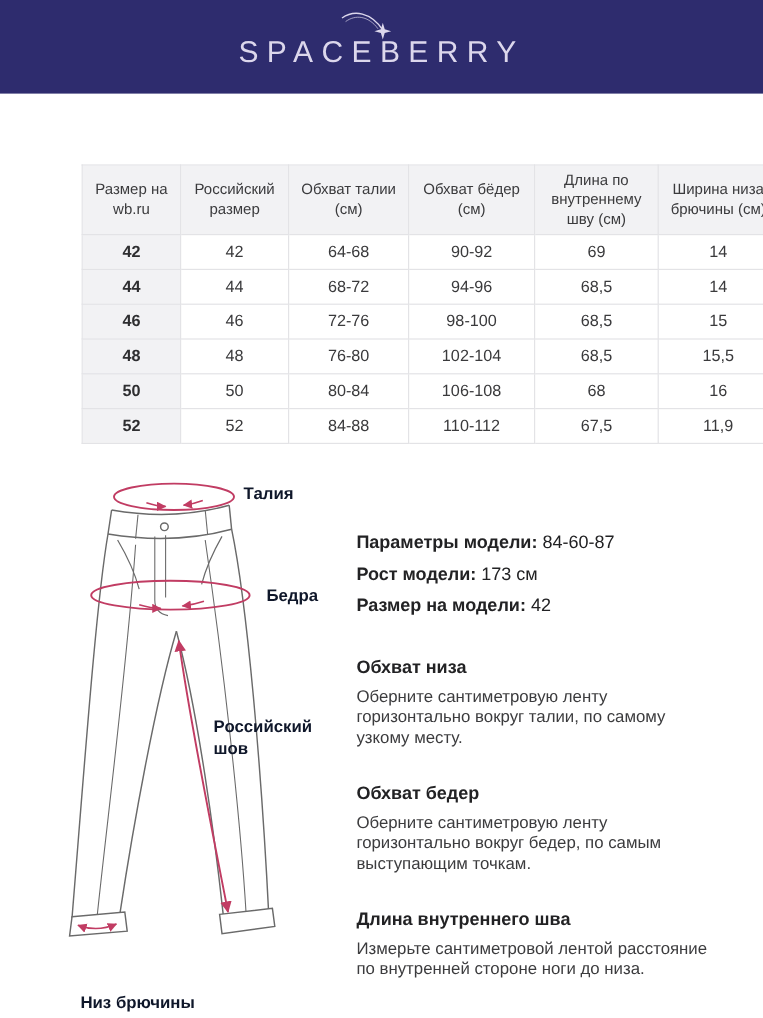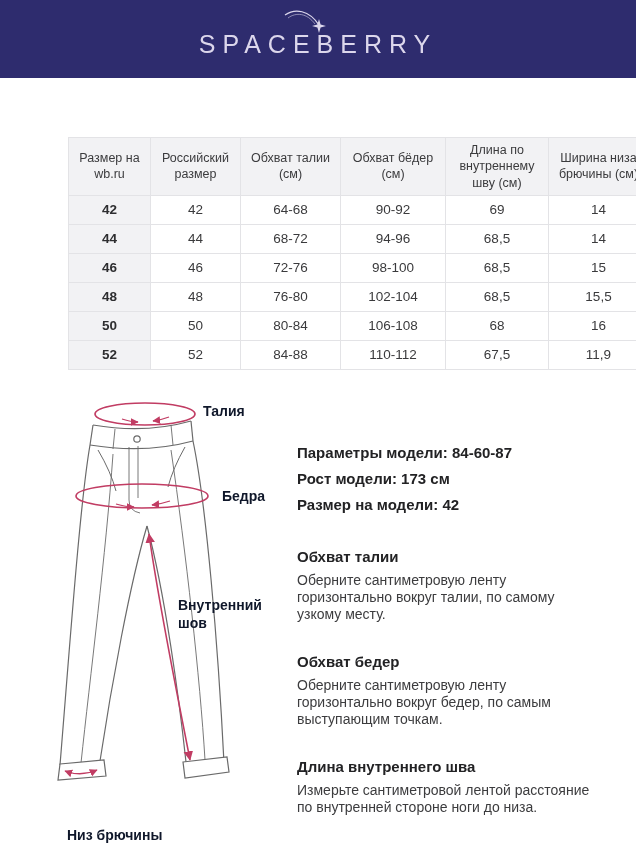--- a/index.html
+++ b/index.html
@@ -44,21 +44,21 @@
   }
   .lbl-waist  { left:203px; top:402px; }
   .lbl-hips   { left:222px; top:487px; }
   .lbl-inseam { left:178px; top:596px; width:95px; }
   .lbl-hem    { left:67px;  top:826px; }
 
   
   .right-col { position:absolute; left:297px; top:440px; width:318px; }
   .model-line { font-size:15px; line-height:26px; color:#222224; }
   .model-line .lab { font-weight:700; }
-  .model-line .val { font-weight:700; }
+  .model-line .val { font-weight:400; }
   .guide-section { margin-top:30px; }
   .guide-section:first-of-type { margin-top:32px; }
   .guide-title { font-size:15px; font-weight:700; color:#222224; margin-bottom:7px; }
   .guide-text  { font-size:14px; line-height:17px; color:#3c3c3e; width:302px; }
 </style>
 </head>
 <body>
 
 <div class="header">
   <div class="logo">SPACEBERRY</div>
@@ -183,40 +183,40 @@
     <ellipse cx="124" cy="108" rx="66" ry="12"></ellipse>
     <path d="M98,116 Q108,119 116,119" marker-end="url(#ah)" stroke-width="1.3"></path>
     <path d="M152,113 Q143,116 134,117" marker-end="url(#ah)" stroke-width="1.3"></path>
     <path d="M131,146 C140,212 159,305 172,372" marker-start="url(#ah)" marker-end="url(#ah)"></path>
     <path d="M47,383 Q63,389 79,382" marker-start="url(#ah)" marker-end="url(#ah)" stroke-width="1.3"></path>
   </g>
 </svg>
 
 <div class="diag-label lbl-waist">Талия</div>
 <div class="diag-label lbl-hips">Бедра</div>
-<div class="diag-label lbl-inseam">Внутренний шов</div>
+<div class="diag-label lbl-inseam">Российский шов</div>
 <div class="diag-label lbl-hem">Низ брючины</div>
 
 <div class="right-col">
 
   <div class="model-line">
     <span class="lab">Параметры модели:</span>
     <span class="val">84-60-87</span>
   </div>
   <div class="model-line">
     <span class="lab">Рост модели:</span>
     <span class="val">173 см</span>
   </div>
   <div class="model-line">
     <span class="lab">Размер на модели:</span>
     <span class="val">42</span>
   </div>
 
   <div class="guide-section">
-    <div class="guide-title">Обхват талии</div>
+    <div class="guide-title">Обхват низа</div>
     <div class="guide-text">Оберните сантиметровую ленту горизонтально вокруг талии, по самому узкому месту.</div>
   </div>
 
   <div class="guide-section">
     <div class="guide-title">Обхват бедер</div>
     <div class="guide-text">Оберните сантиметровую ленту горизонтально вокруг бедер, по самым выступающим точкам.</div>
   </div>
 
   <div class="guide-section">
     <div class="guide-title">Длина внутреннего шва</div>

